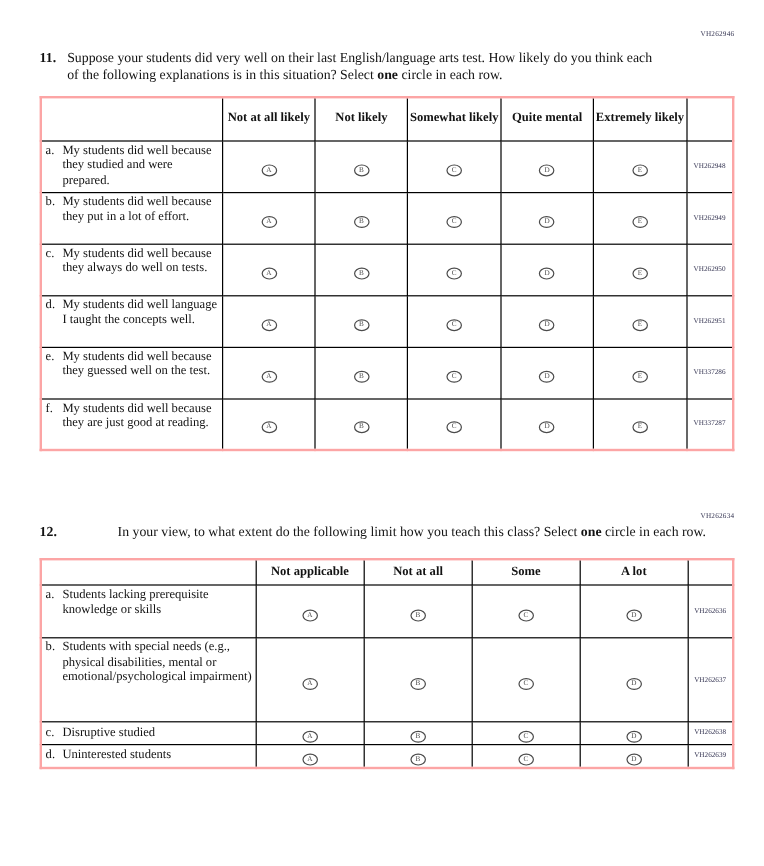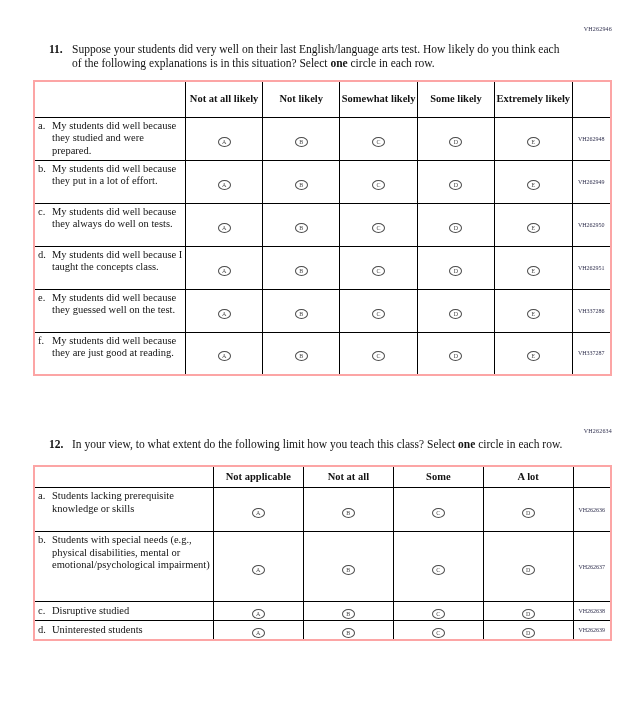--- a/index.html
+++ b/index.html
@@ -15,22 +15,22 @@
   #q11-section { padding: 26px 25px 0 33px; }
   #q12-section { padding: 52px 25px 0 33px; }
 
   .vcode {
     position: absolute; right: 25px; top: 26px;
     font-size: 6px; letter-spacing: 0.2px;
     color: #31314f; font-family: "Liberation Serif", serif;
   }
   #q12-section .vcode { top: 52px; }
 
-  .qhead { display: flex; margin-top: 16px; margin-left: 16px; }
-  #q12-section .qhead { margin-top: 9px; }
+  .qhead { display: flex; margin-top: 16px; }
+  #q12-section .qhead { margin-top: 9px; gap: 42px; }
   .qnum { flex: none; width: 23px; font-weight: bold; font-size: 11.5px; line-height: 1.24; }
   .qtext { width: 492px; font-size: 11.5px; line-height: 1.24; margin: 0; }
   .qtext b { font-weight: bold; font-family: Liberation Serif, serif; }
 
   table {
     border-collapse: collapse; table-layout: fixed;
     margin-top: 9px; border: 2px solid #fca5a5;
   }
   #q12-section table { margin-top: 14px; }
   td, th { border: 1.5px solid #000; }
@@ -88,21 +88,21 @@
           <col style="width:78px">
           <col style="width:78px">
           <col style="width:39px">
       </colgroup>
       <tbody>
           <tr>
         <th class="head"></th>
         <th class="head">Not at all likely</th>
         <th class="head">Not likely</th>
         <th class="head">Somewhat likely</th>
-        <th class="head">Some likely</th>
+        <th class="head">Quite mental</th>
         <th class="head">Extremely likely</th>
         <th class="head"></th>
       </tr>
 
       <tr class="data-row">
         <td class="stem">
               <div class="stem-inner">
                 <span class="row-letter">a.</span>
                 <span class="row-text">My students did well because they studied and were prepared.</span>
               </div>
@@ -142,21 +142,21 @@
         <td class="bubble-cell"><span class="bubble">C</span></td>
         <td class="bubble-cell"><span class="bubble">D</span></td>
         <td class="bubble-cell"><span class="bubble">E</span></td>
         <td class="code-cell">VH262950</td>
       </tr>
 
       <tr class="data-row">
         <td class="stem">
               <div class="stem-inner">
                 <span class="row-letter">d.</span>
-                <span class="row-text">My students did well because I taught the concepts class.</span>
+                <span class="row-text">My students did well language I taught the concepts well.</span>
               </div>
             </td>
         <td class="bubble-cell"><span class="bubble">A</span></td>
         <td class="bubble-cell"><span class="bubble">B</span></td>
         <td class="bubble-cell"><span class="bubble">C</span></td>
         <td class="bubble-cell"><span class="bubble">D</span></td>
         <td class="bubble-cell"><span class="bubble">E</span></td>
         <td class="code-cell">VH262951</td>
       </tr>
 

